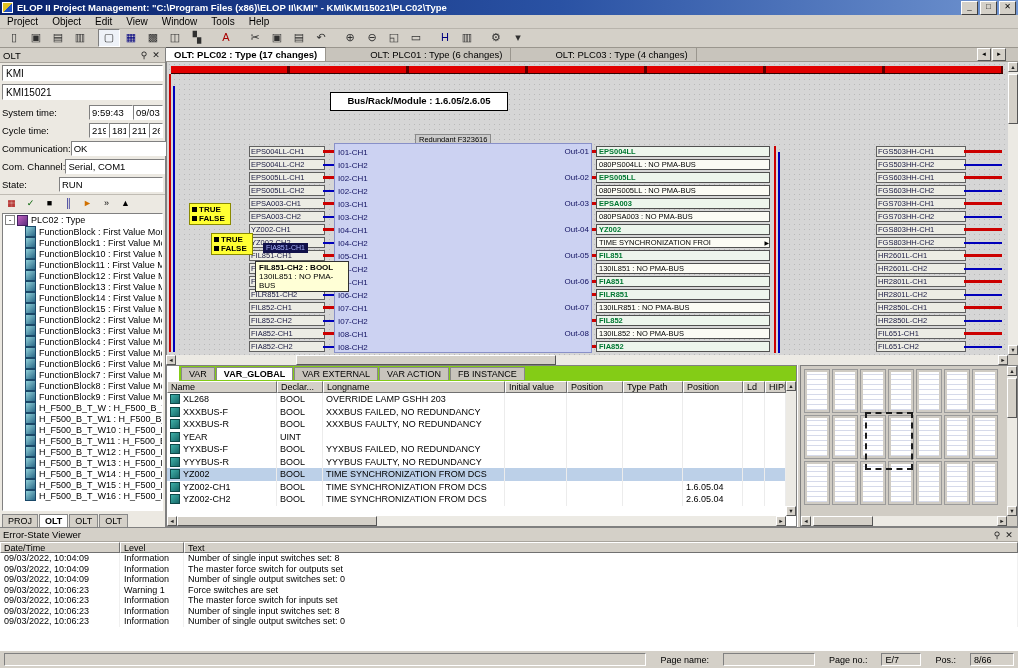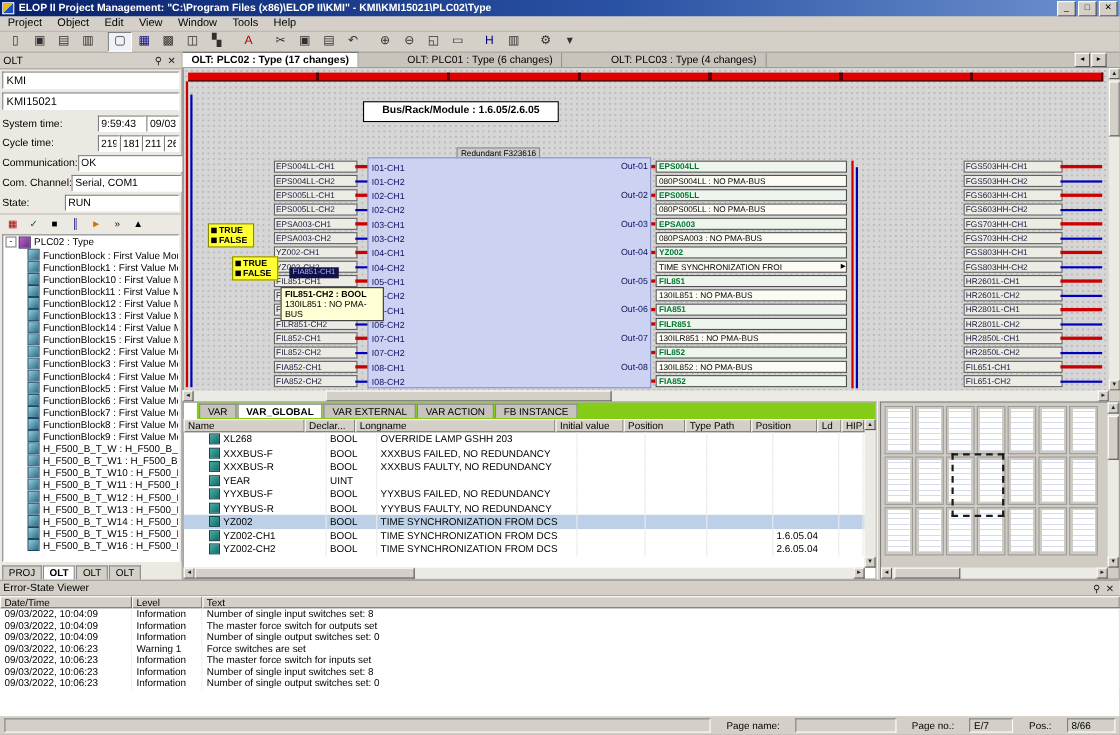--- a/index.html
+++ b/index.html
@@ -86,21 +86,21 @@
   .sb-btn{position:absolute;width:10px;height:10px;background:#d4d0c8;border:1px solid;border-color:#fff #555 #555 #fff;font-size:5.5px;line-height:9px;text-align:center;color:#202020;box-sizing:border-box;}
   .sb-thumb{position:absolute;background:#d4d0c8;border:1px solid;border-color:#fff #555 #555 #fff;box-sizing:border-box;}
   
   .var-panel{position:absolute;left:166px;top:365px;width:631px;height:162px;background:#fff;border:1px solid #808080;box-sizing:border-box;}
   .var-tabs{height:15px;background:#84cc16;display:flex;align-items:center;padding-left:2px;margin-left:12px;}
   .vtab{font-size:9px;padding:1px 7px;border:1px solid #888;border-bottom:none;background:#c8c4bc;margin-right:1px;white-space:nowrap;}
   .vtab.active{background:#fff;font-weight:bold;}
   .var-head{display:grid;grid-template-columns:110px 46px 182px 62px 56px 60px 60px 22px 1fr;height:12px;width:619px;}
   .hcell{border:1px solid;border-color:#fff #707070 #707070 #fff;background:#d4d0c8;font-size:9px;padding:0 3px;line-height:10px;white-space:nowrap;overflow:hidden;box-sizing:border-box;}
   .var-body{width:619px;}
-  .vrow{display:grid;grid-template-columns:110px 46px 182px 62px 56px 60px 60px 22px 1fr;height:12.5px;padding-left:20px;}
+  .vrow{display:grid;grid-template-columns:110px 46px 182px 62px 56px 60px 60px 22px 1fr;height:12.5px;}
   .vrow.selected{background:#bcd0e8;}
   .cell{font-size:9px;line-height:12px;padding:0 3px;white-space:nowrap;overflow:hidden;border-right:1px solid #ececec;display:flex;align-items:center;}
   .vicon{width:8px;height:8px;background:linear-gradient(135deg,#3fb0a8,#176868);border:1px solid #0e4848;margin-right:3px;flex:none;}
   .var-vscroll{position:absolute;right:0;top:15px;width:10px;bottom:10px;}
   .var-hscroll{position:absolute;left:0;bottom:0;height:10px;right:10px;}
   
   .splitter{position:absolute;left:797px;top:365px;width:3px;height:162px;background:#d4d0c8;border-left:1px solid #fff;}
   .minimap{position:absolute;left:800px;top:365px;width:218px;height:162px;background:#d0ccc4;border:1px solid #808080;box-sizing:border-box;}
   .mini-grid{position:absolute;left:3px;top:3px;right:12px;bottom:12px;display:grid;grid-template-columns:repeat(7,26px);grid-auto-rows:44px;gap:2px;overflow:hidden;}
   .tile{background:#fff;border:1px solid #9a9a9a;background-image:repeating-linear-gradient(180deg,transparent 0 4px,#d6daea 4px 5px);background-clip:content-box;padding:2px;box-sizing:border-box;}

